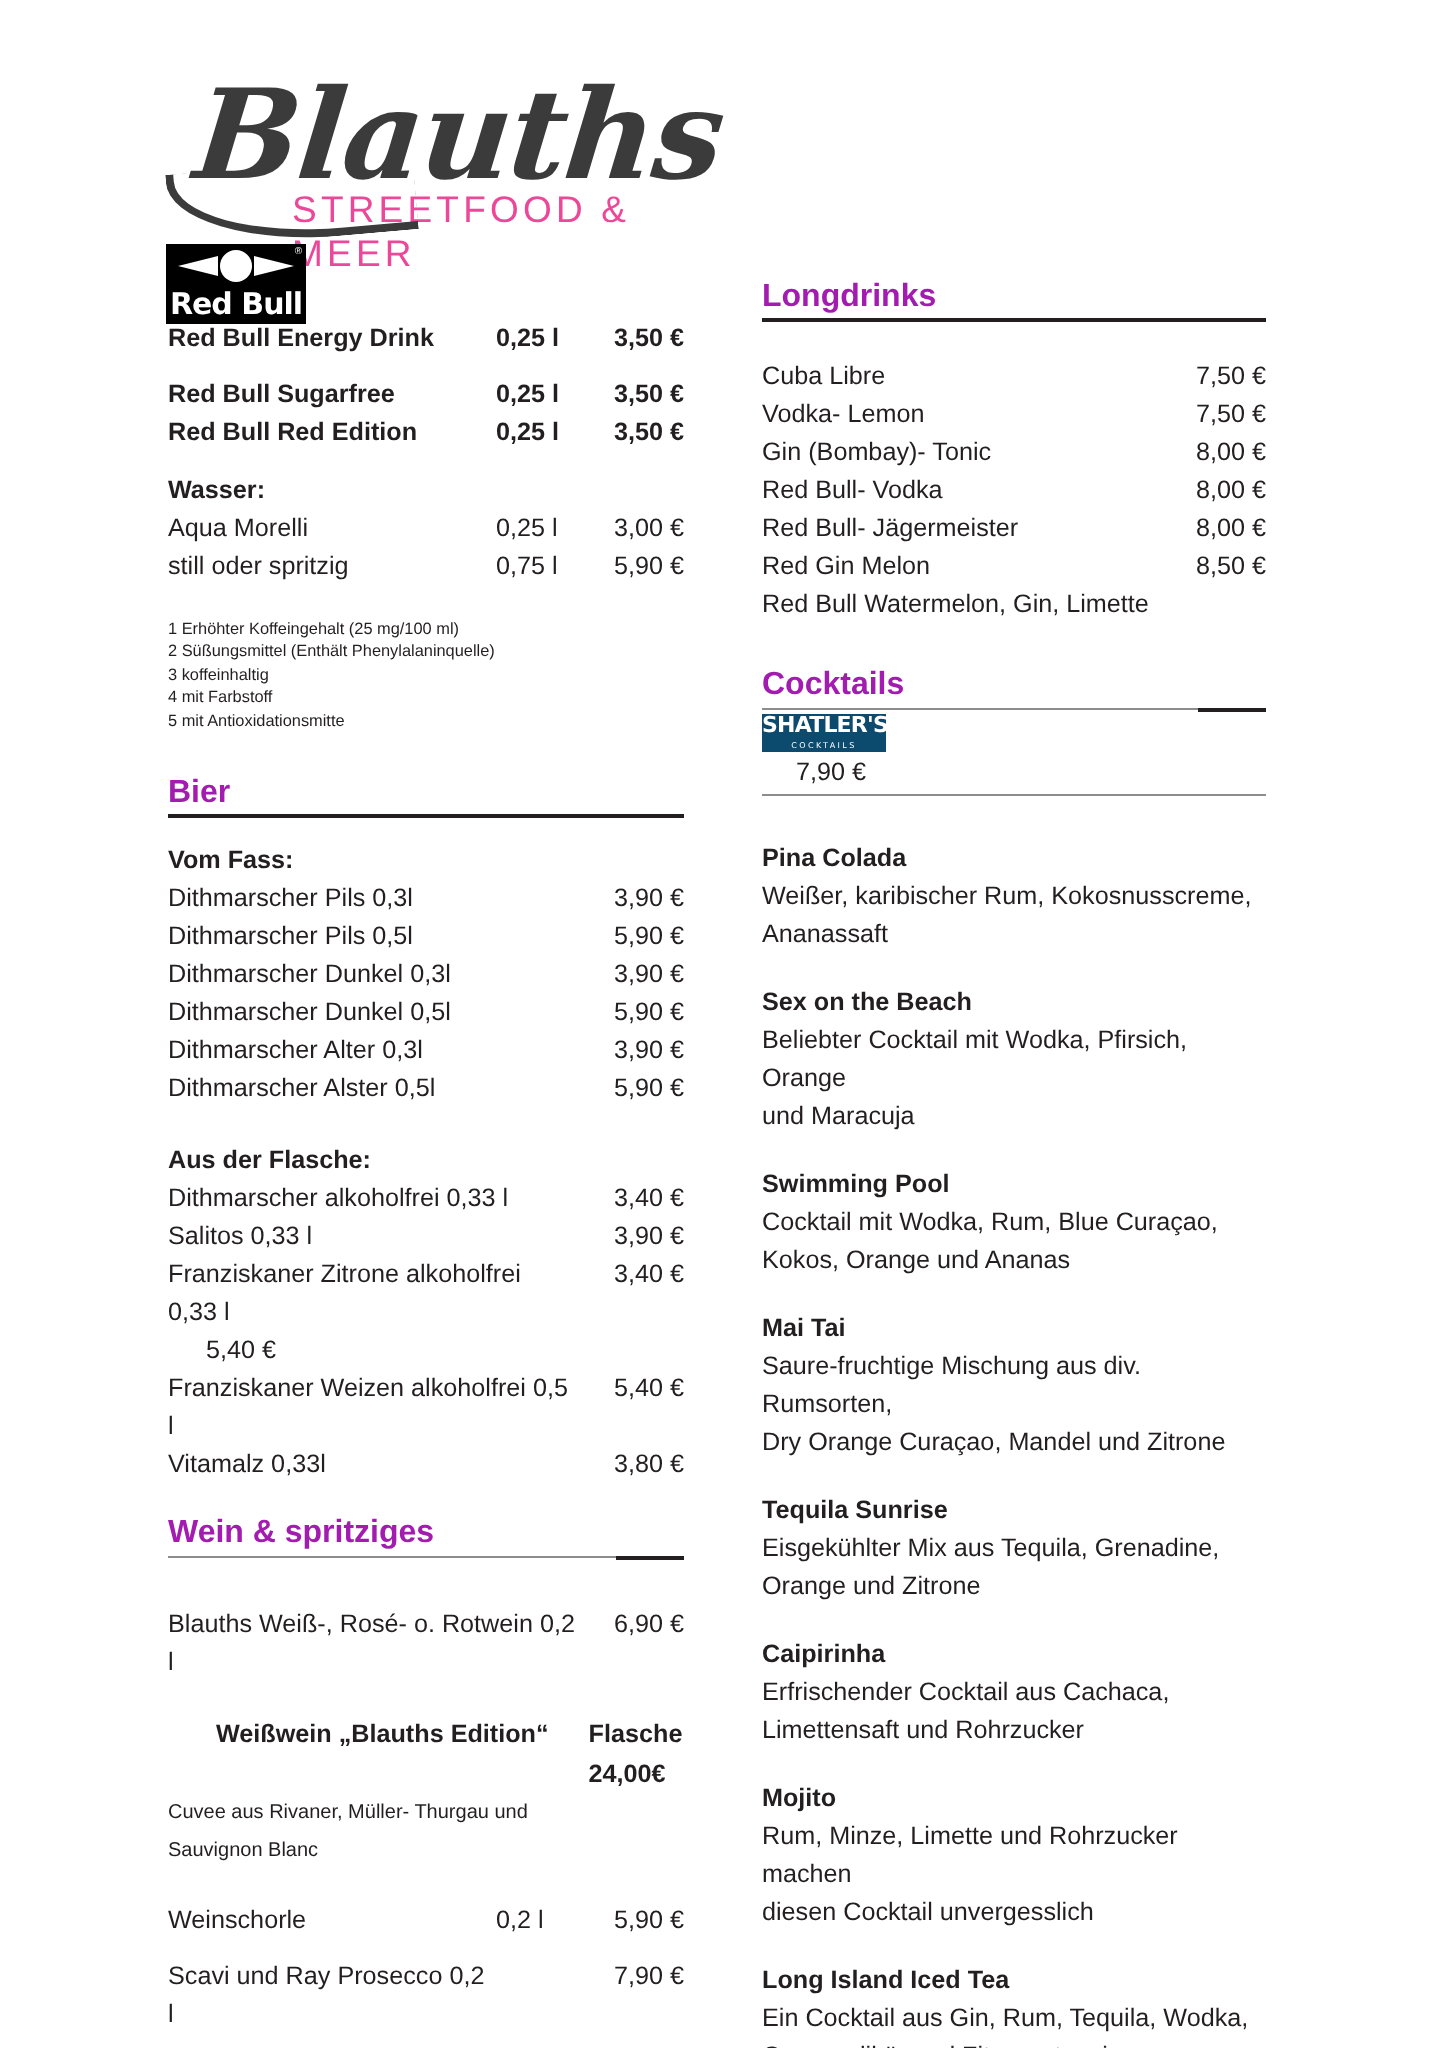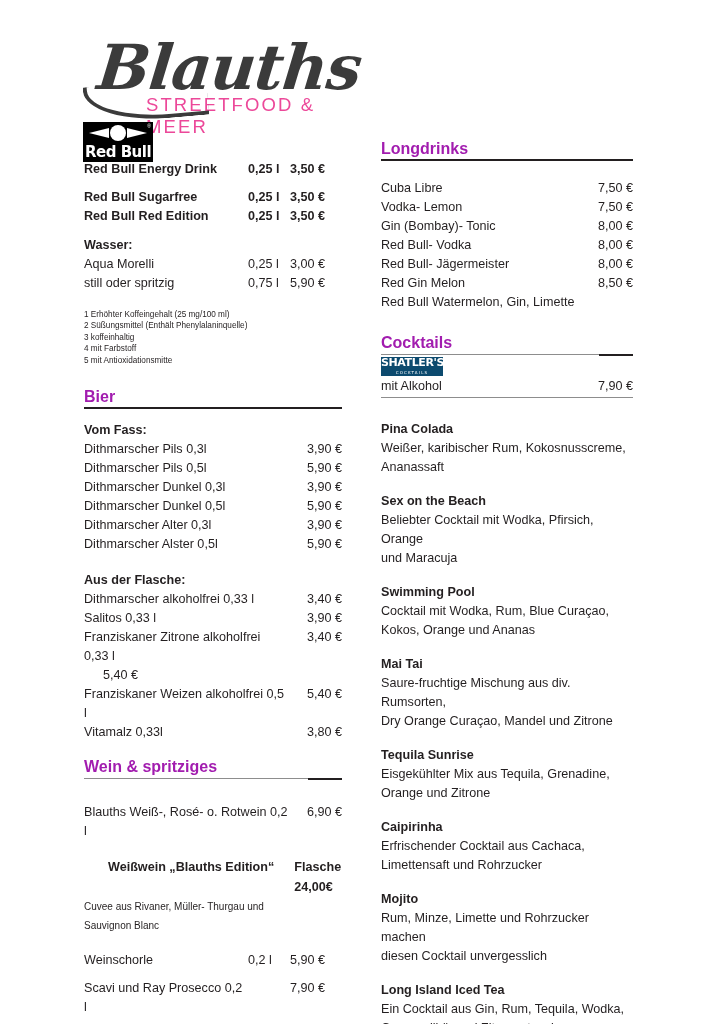--- a/index.html
+++ b/index.html
@@ -169,20 +169,21 @@
     line-height: 19px;
     color: #231f20;
   }
   .row .name { flex: 1 1 auto; }
   .row .size {
     flex: 0 0 42px;
     text-align: left;
   }
   .row .price {
     flex: 0 0 52px;
+    text-align: right;
   }
   .row.bold { font-weight: 700; }
   .row.wide-name .name { flex: 1 1 auto; }
   .row.wide-name .price { flex: 0 0 54px; text-align: right; }
 
   .spacer-sm { height: 9px; }
   .spacer-md { height: 16px; }
   .spacer-lg { height: 22px; }
 
   .subhead {
@@ -501,21 +502,20 @@
       <span>Cocktails</span>
       <span class="rule"></span>
     </div>
 
     <div class="shatlers">
       <div class="sh-name">SHATLER'S</div>
       <div class="sh-sub">COCKTAILS</div>
     </div>
 
     <div class="alk-row">
-      <span class="name">mit Alkohol</span>
       <span class="price">7,90 €</span>
       <span class="rule"></span>
     </div>
 
     <div class="spacer-lg"></div>
 
     <div class="ck">
       <div class="ck-name">Pina Colada</div>
       <div class="ck-desc">Weißer, karibischer Rum, Kokosnusscreme,</div>
       <div class="ck-desc">Ananassaft</div>

